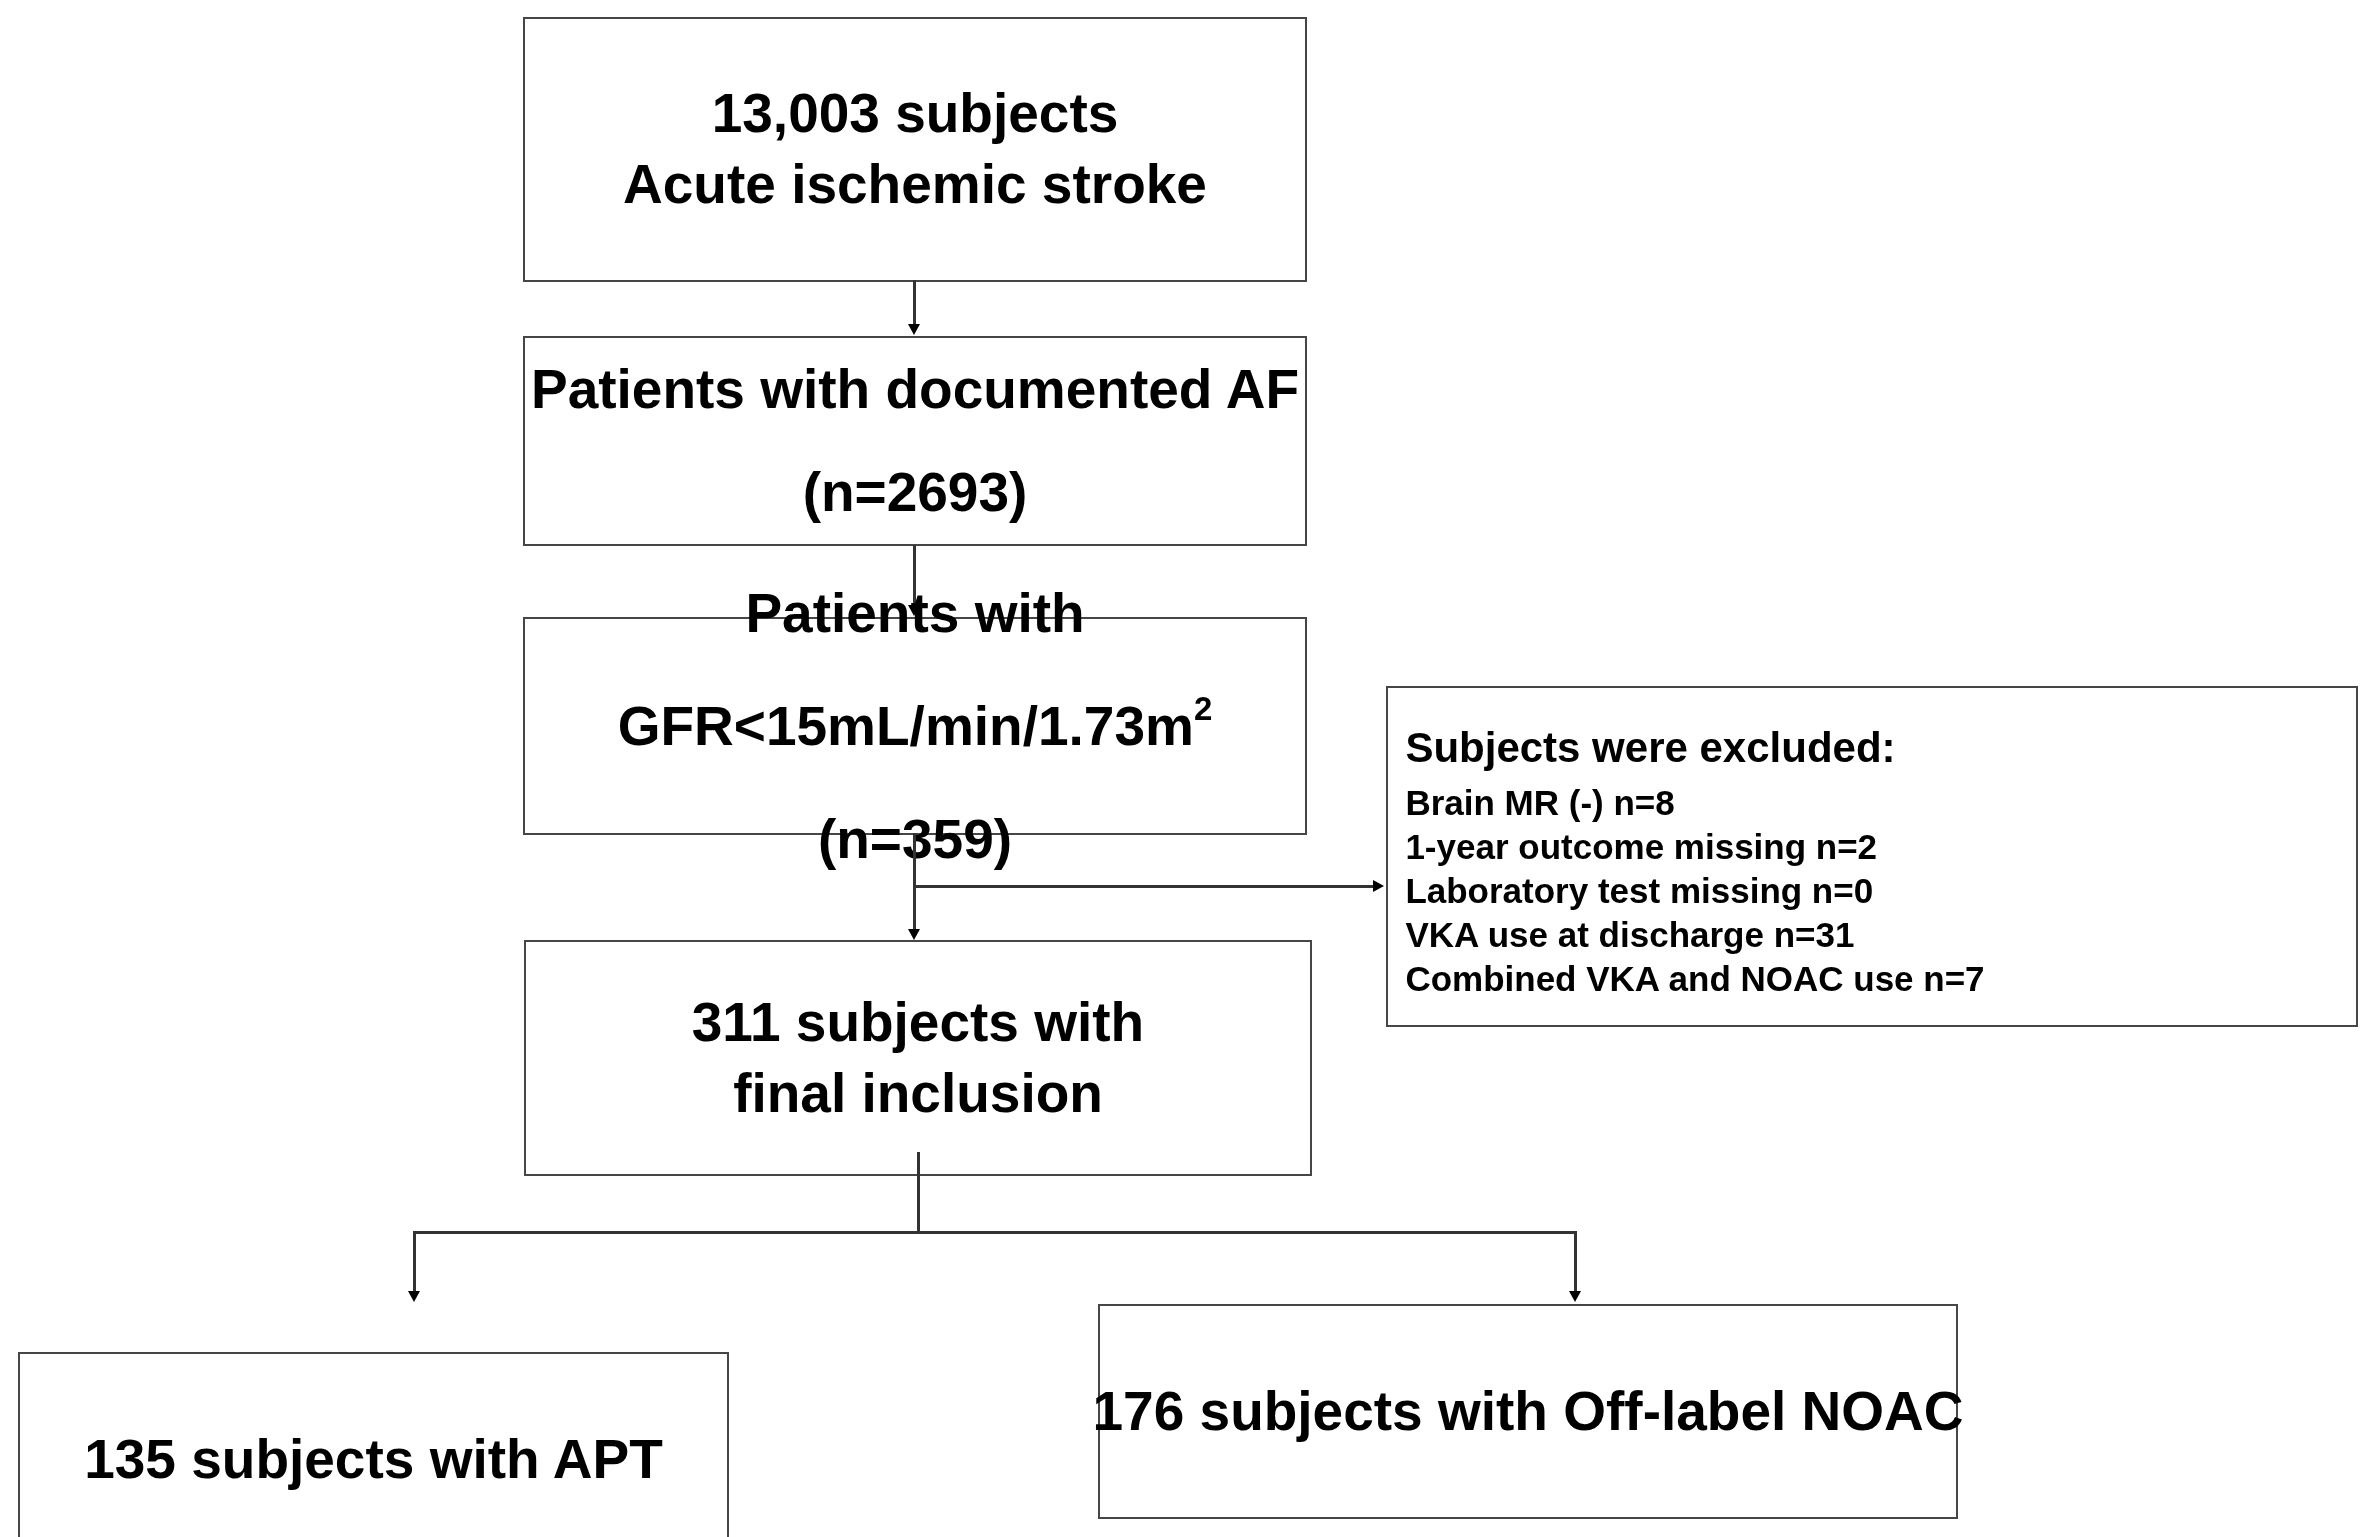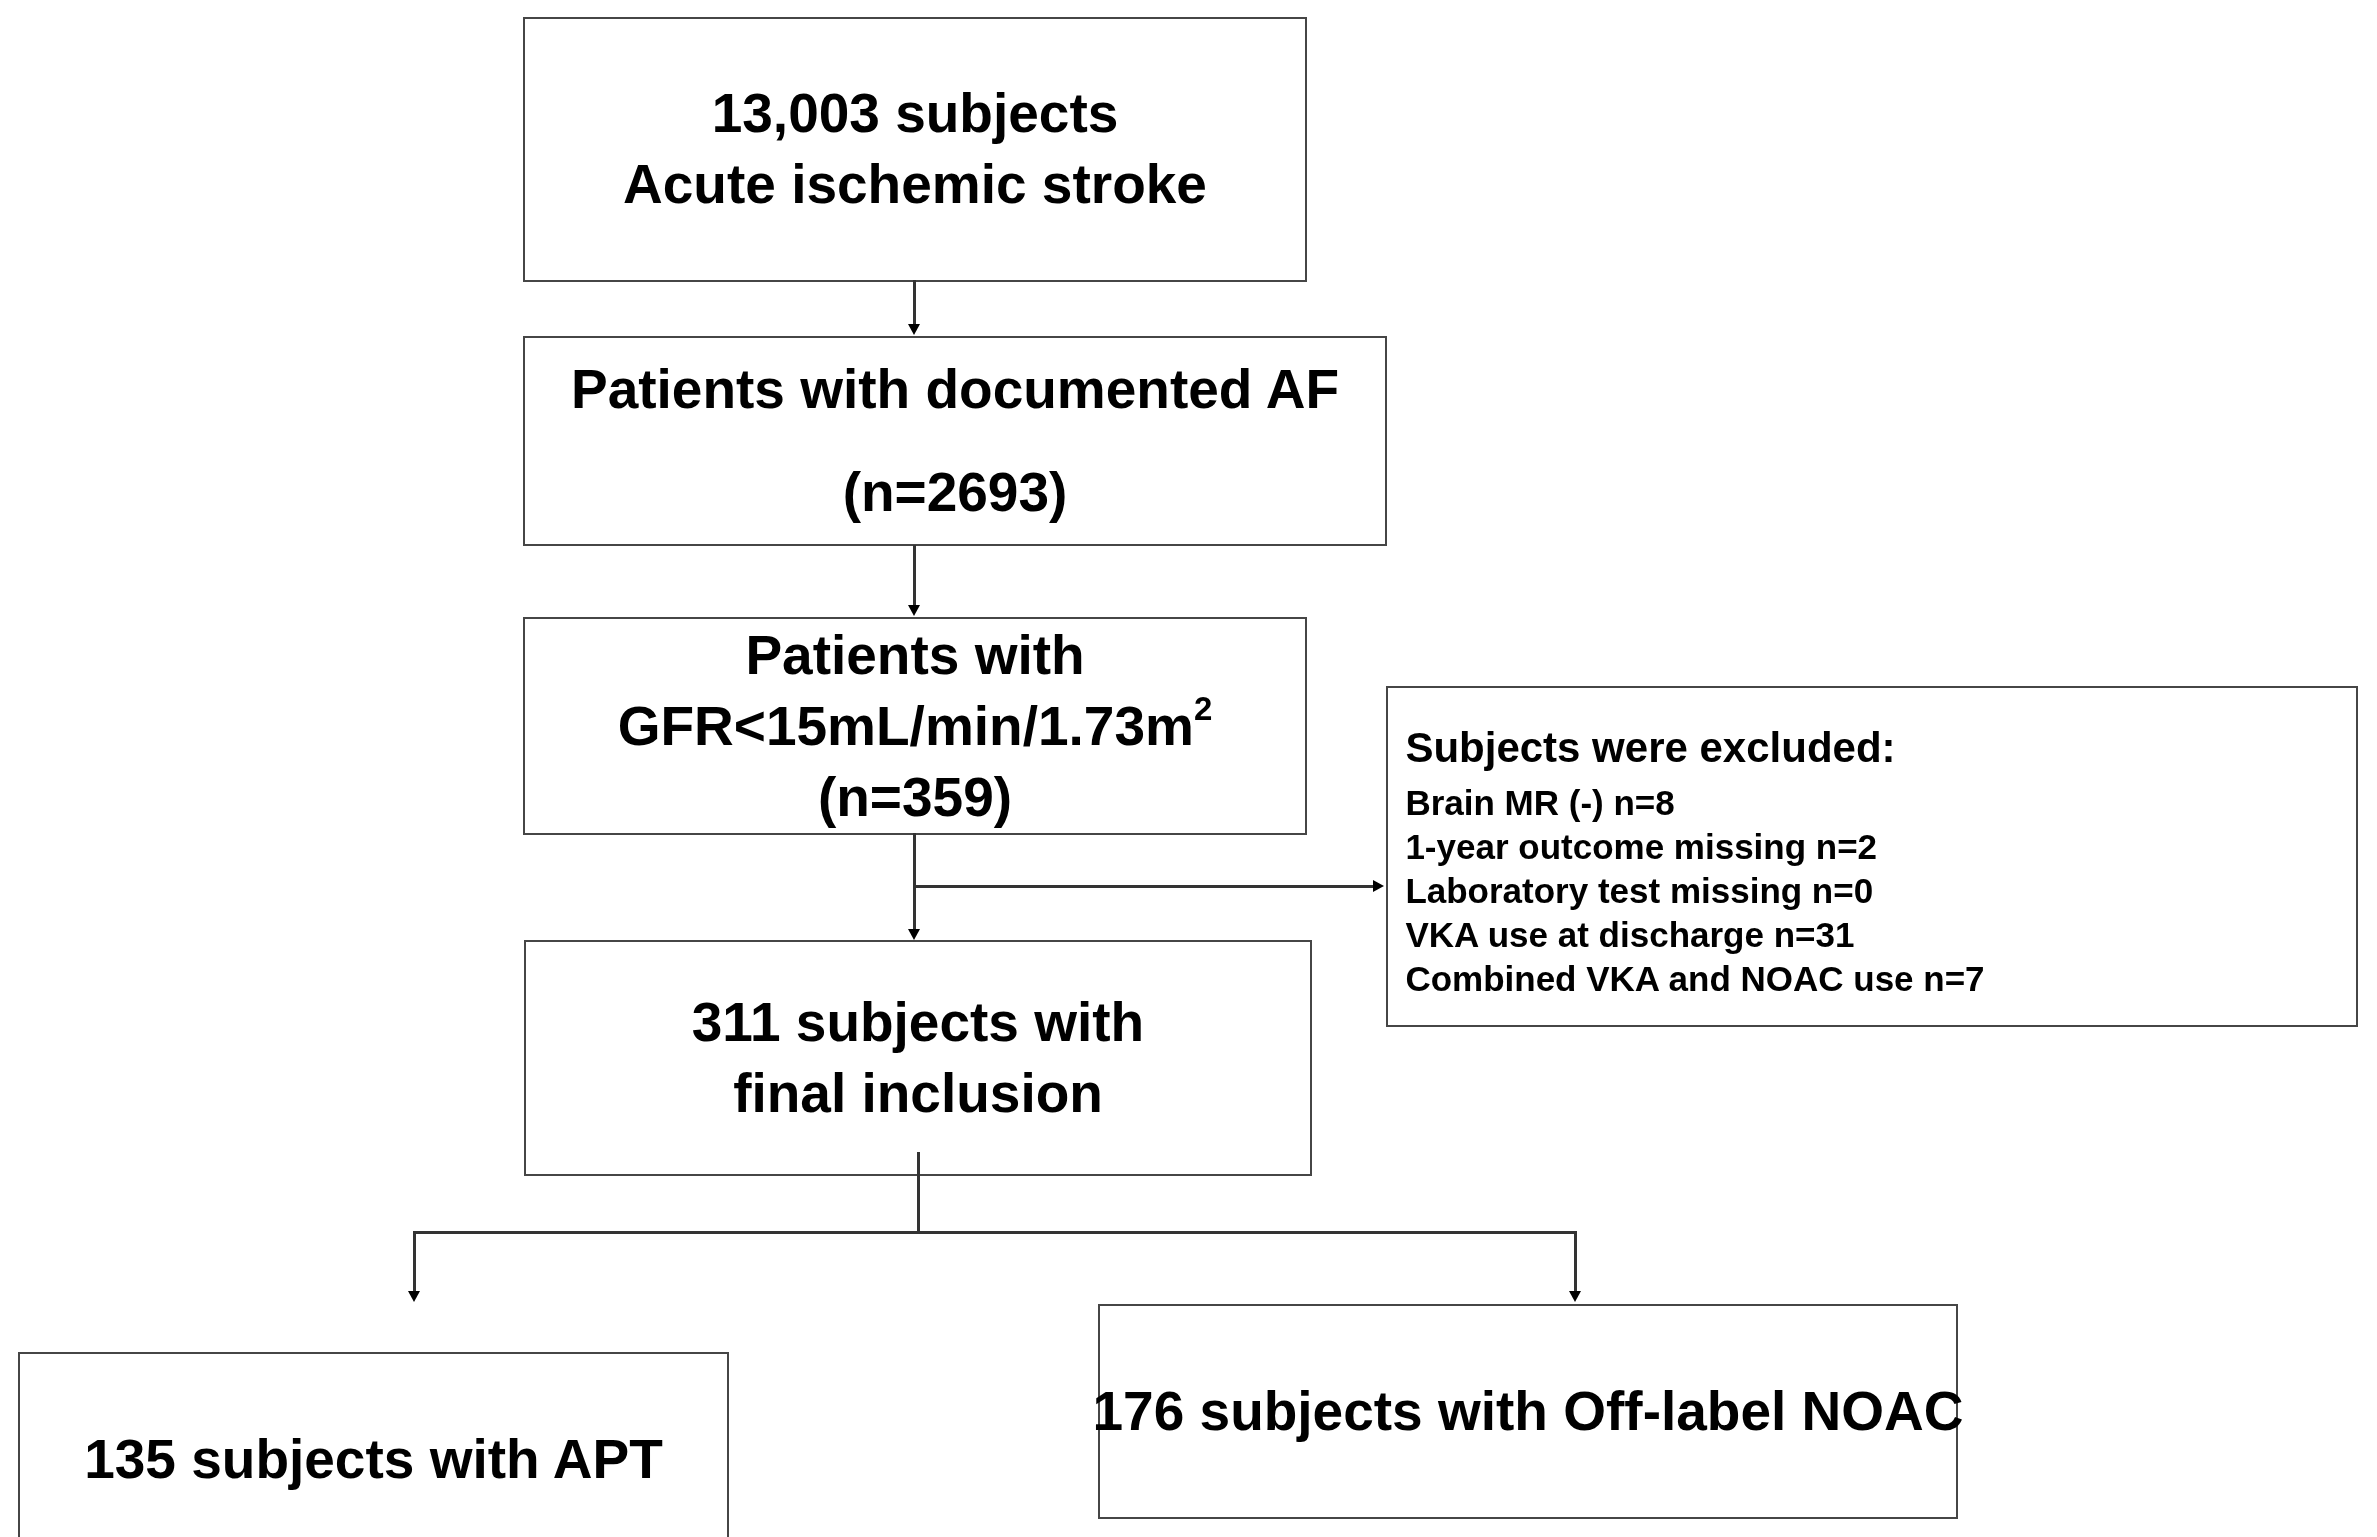--- a/index.html
+++ b/index.html
@@ -93,29 +93,29 @@
 <div class="stage">
 
   <div class="fbox" style="left:523px; top:16.7px; width:784px; height:265px;">
     <div class="bl">13,003 subjects</div>
     <div class="bl">Acute ischemic stroke</div>
   </div>
 
   <div class="vline" style="left:913px; top:280px; height:45px;"></div>
   <div class="arr-down" style="left:908px; top:324px;"></div>
 
-  <div class="fbox" style="left:523px; top:336px; width:864px; height:210px;gap:32px;">
+  <div class="fbox" style="left:523px; top:336px; width:784px; height:210px;gap:32px;">
     <div class="bl">Patients with documented AF</div>
     <div class="bl">(n=2693)</div>
   </div>
 
   <div class="vline" style="left:913px; top:545px; height:61px;"></div>
   <div class="arr-down" style="left:908px; top:605px;"></div>
 
-  <div class="fbox" style="left:523px; top:617px; width:784px; height:218px;">
+  <div class="fbox" style="left:523px; top:617px; width:784px; height:218px;gap:42px;">
     <div class="bl">Patients with</div>
     <div class="bl"><span>GFR&lt;15mL/min/1.73m</span><sup>2</sup></div>
     <div class="bl">(n=359)</div>
   </div>
 
   <div class="vline" style="left:913px; top:833px; height:97px;"></div>
   <div class="arr-down" style="left:908px; top:929px;"></div>
   <div class="hline" style="left:913px; top:885px; width:462px;"></div>
   <div class="arr-right" style="left:1373px; top:880px;"></div>
 

